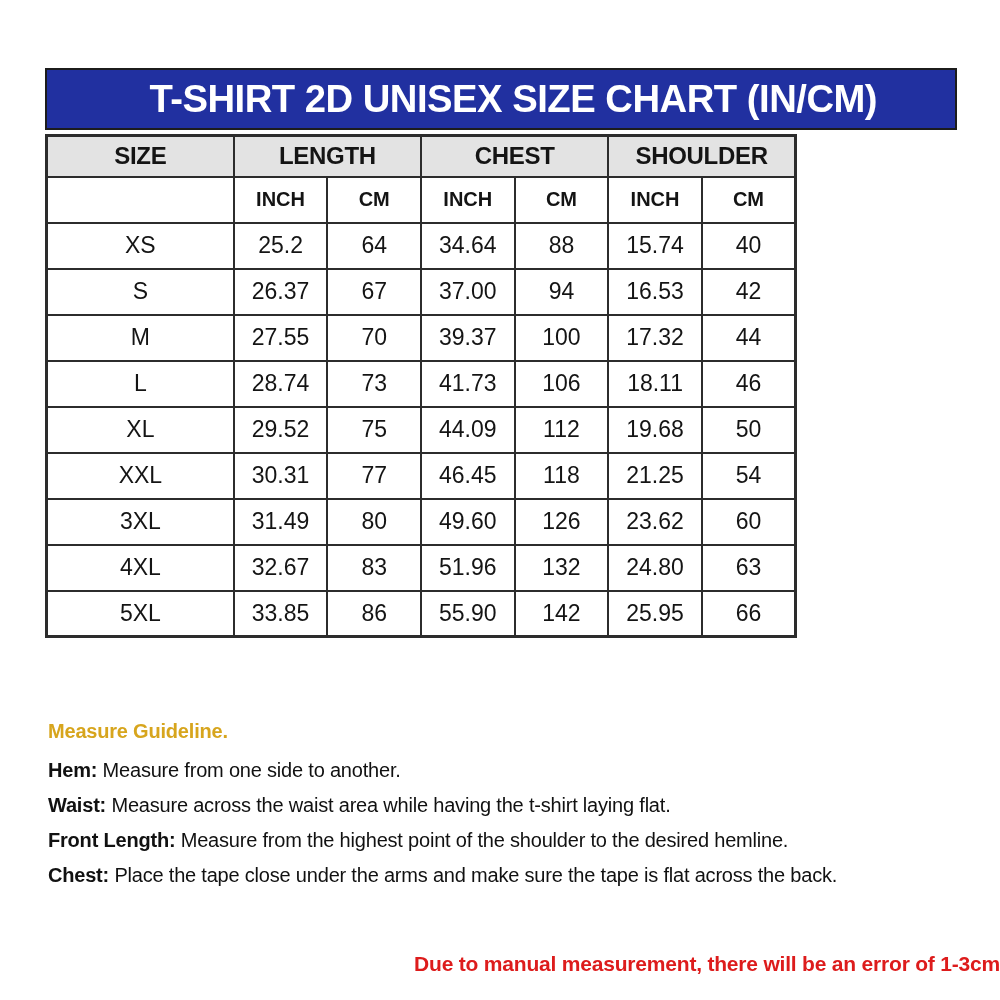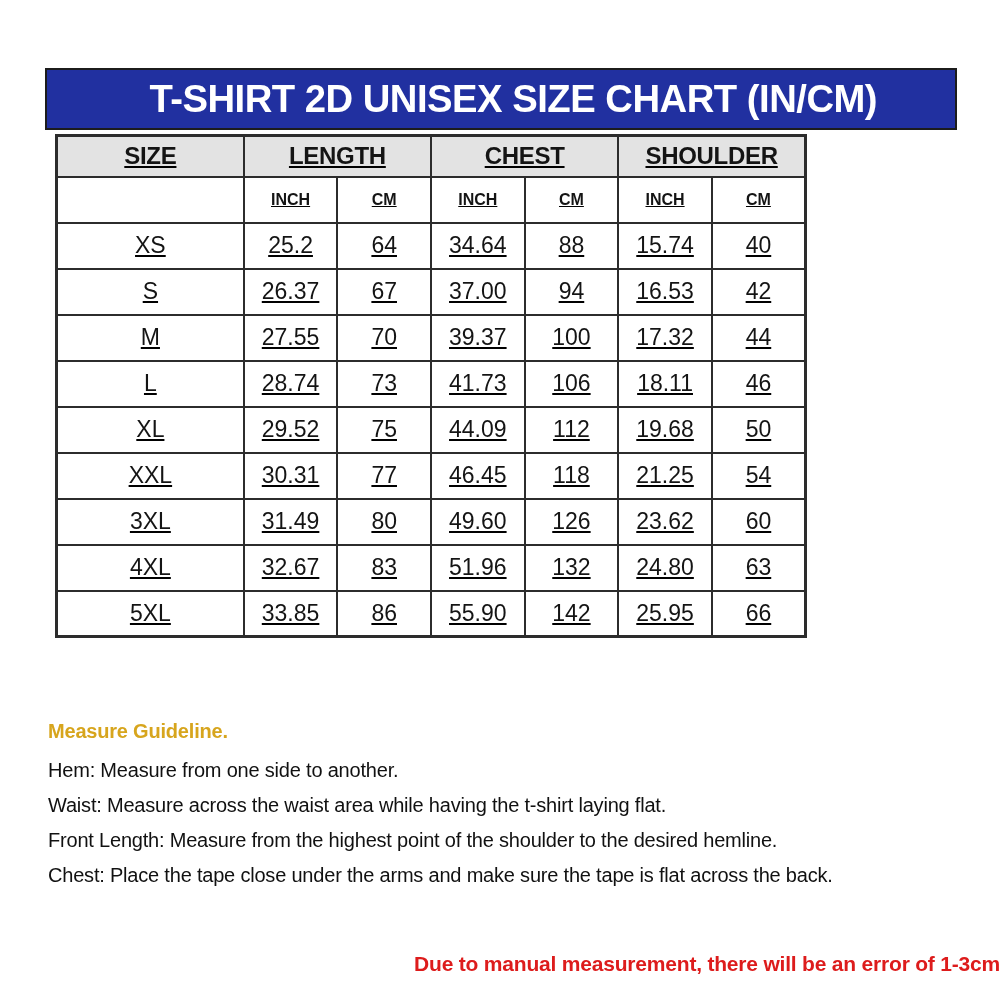--- a/index.html
+++ b/index.html
@@ -17,49 +17,48 @@
     background: #2130a0; border: 2px solid #1c1c1c;
     display: flex; align-items: center; justify-content: center; padding-left: 24px;
   }
   .title-bar .title-text {
     color: #ffffff; font-weight: bold; font-size: 39px; letter-spacing: -0.5px;
     white-space: nowrap; transform: scaleX(0.98);
   }
 
   
   table.size-table {
-    position: absolute; left: 55px; top: 134px; width: 752px;
+    position: absolute; left: 45px; top: 134px; width: 752px;
     border-collapse: collapse; table-layout: fixed;
     border: 3px solid #2c2c2c;
-    text-decoration: underline;
   }
   table.size-table th, table.size-table td {
     border: 2px solid #2c2c2c; text-align: center; vertical-align: middle;
     color: #141414; background: #ffffff;
   }
   tr.group-row th {
     height: 41px; background: #e3e3e3; font-weight: bold; font-size: 24px;
     letter-spacing: -0.3px;
   }
-  tr.unit-row th { height: 46px; font-weight: bold; font-size: 16px; }
+  tr.unit-row th { height: 46px; font-weight: bold; font-size: 20px; }
   tbody td { height: 46px; font-weight: normal; font-size: 23px; }
   col.c-size { width: 25%; }
   col.c-val { width: 12.5%; }
 
   
   .guidelines { position: absolute; left: 48px; top: 720px; width: 910px; }
   .g-heading {
     color: #d7a51d; font-weight: bold; font-size: 20px; margin-bottom: 16px;
     letter-spacing: -0.2px;
   }
   .g-line {
     font-size: 20px; color: #111111; margin-bottom: 12px; letter-spacing: -0.2px;
     white-space: nowrap;
   }
-  .g-line .g-label { font-weight: normal; }
+  .g-line .g-label { font-weight: bold; }
 
   
   .footnote {
     position: absolute; left: 0; top: 952px; width: 1000px;
     text-align: right; color: #dd1c1c; font-weight: bold; font-size: 21px;
     letter-spacing: -0.2px;
   }
 </style>
 </head>
 <body>

